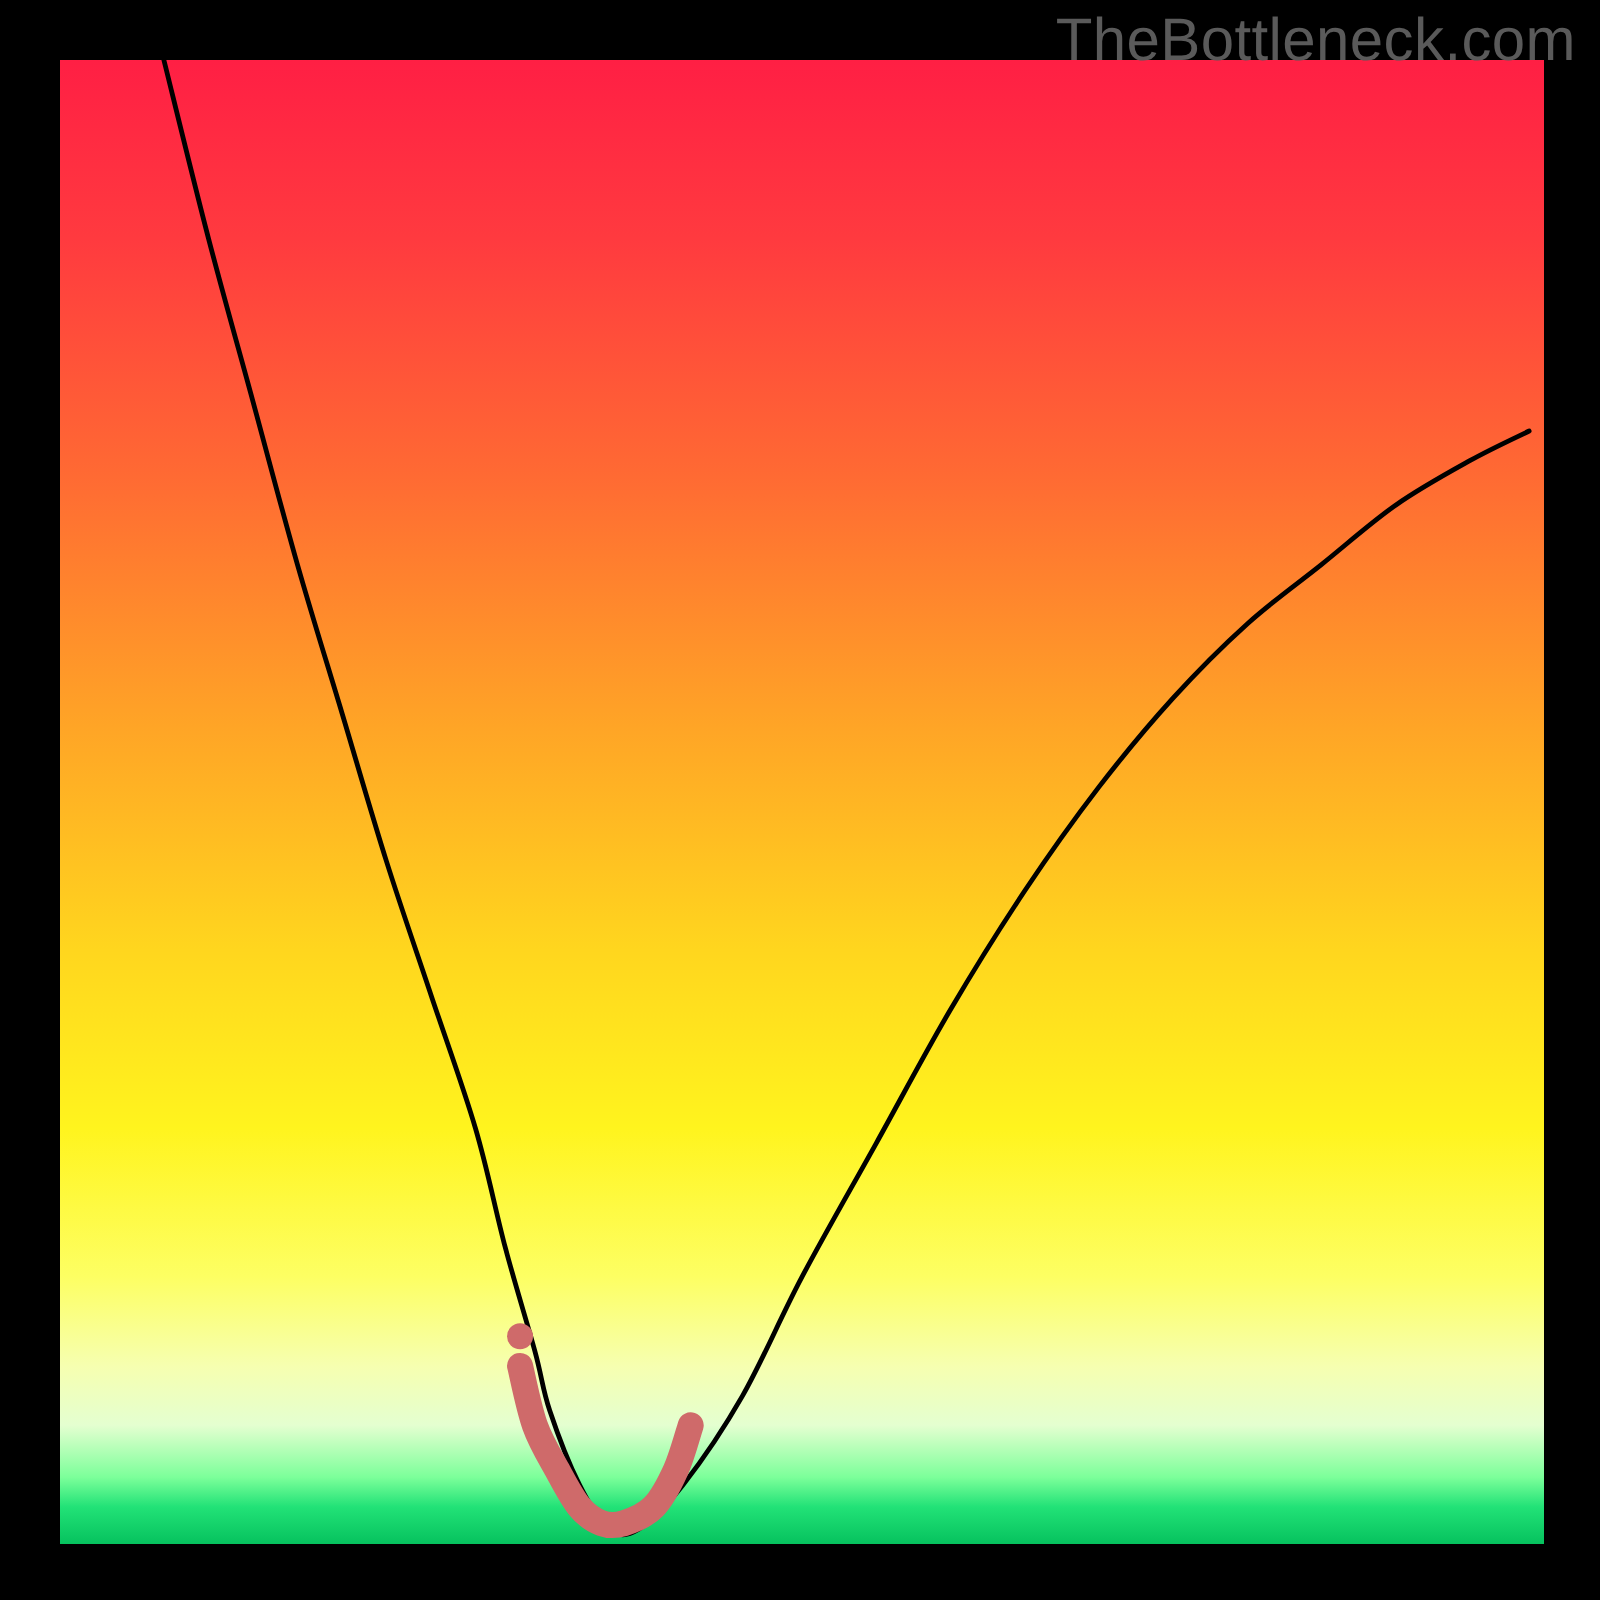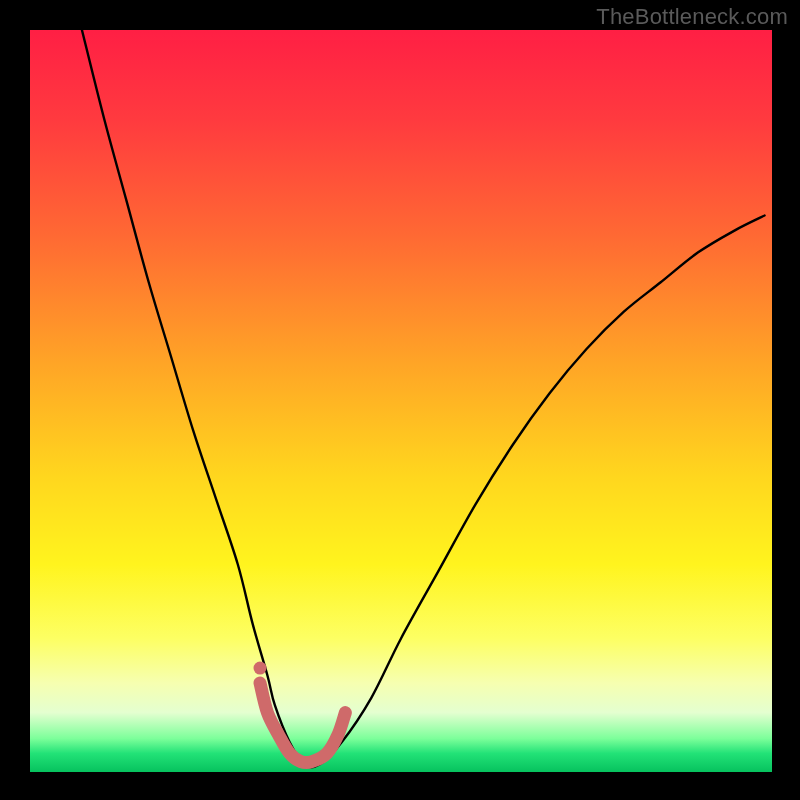--- a/index.html
+++ b/index.html
@@ -13,21 +13,21 @@
   .wrap {
     position: relative;
     width: 800px;
     height: 800px;
   }
   .watermark {
     position: absolute;
     top: 4px;
     right: 12px;
     font-family: Arial, Helvetica, sans-serif;
-    font-size: 22px;
+    font-size: 30px;
     font-weight: 500;
     color: #5a5a5a;
     letter-spacing: 0.2px;
     z-index: 5;
     user-select: none;
   }
   svg {
     position: absolute;
     left: 0;
     right: 0;

